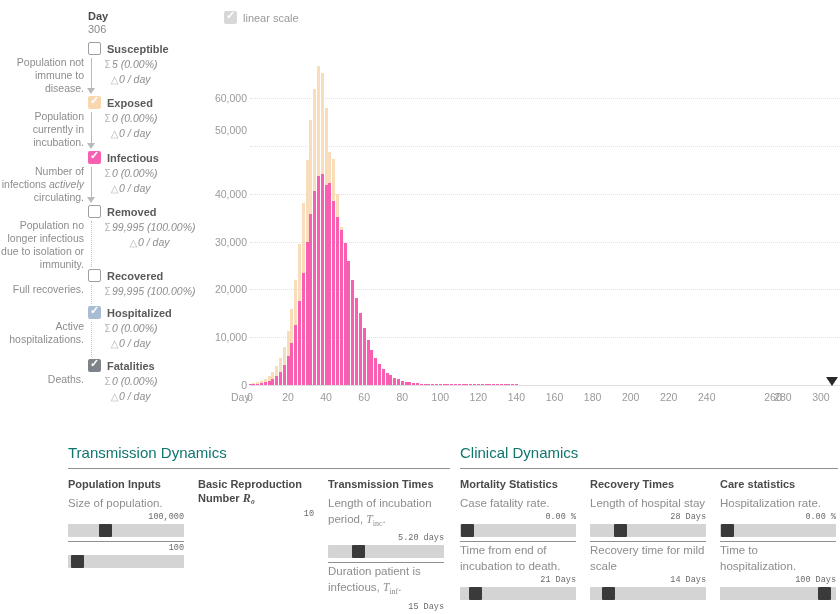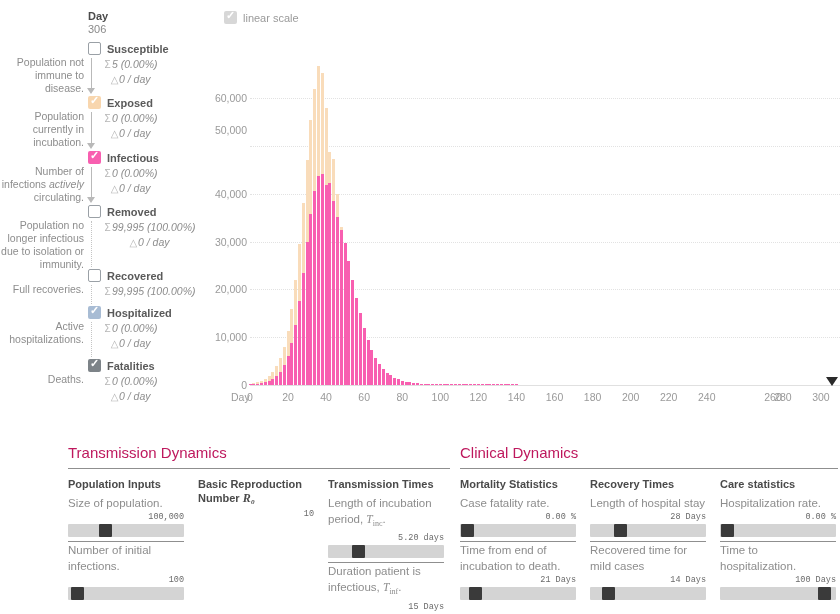--- a/index.html
+++ b/index.html
@@ -74,21 +74,21 @@
     border-left:6px solid transparent;border-right:6px solid transparent;
     border-top:9px solid #2a2a2a;
   }
   #peak-note{ position:absolute; left:23px; top:404px; font-size:11px; color:#b9b9b9; line-height:16px; width:120px;}
 
   
   #params{ position:absolute; left:0; top:440px; width:840px; height:174px;}
   .dyn{ position:absolute; top:0; }
   .dyn.left{ left:68px; width:382px;}
   .dyn.right{ left:460px; width:378px;}
-  .dyn h2{ margin:0; font-size:15px; font-weight:normal; color:#be185d; line-height:22px; padding-top:2px;}
+  .dyn h2{ margin:0; font-size:15px; font-weight:normal; color:#0f766e; line-height:22px; padding-top:2px;}
   .dyn hr{ border:none;border-top:1.5px solid #8f8f8f; margin:4px 0 0 0;}
   .cols{ display:flex; gap:14px; margin-top:8px;}
   .col{ width:116px; }
   .col-title{ font-size:11px; font-weight:bold; color:#4a4a4a; line-height:14px; margin-bottom:4px;}
   .col-title .r0{ font-family:"Liberation Serif", serif; font-style:italic; font-size:12px;}
   .pdesc{ font-size:11.5px; color:#8d8d8d; line-height:16px;}
   .pdesc .mathvar{ font-family:"Liberation Serif", serif; font-style:italic;}
   .pdesc .mathvar sub{ font-size:8px; font-style:normal;}
   .pval{ font-family:"Liberation Mono", monospace; font-size:8.5px; color:#6a6a6a; text-align:right; display:block; line-height:11px; margin-top:1px;}
   .slider{ position:relative; height:13px; background:#d4d4d4; border-radius:1px; margin-top:1px;}
@@ -381,21 +381,20 @@
     <hr>
     <div class="cols" id="transmission-cols">
         <div class="col">
           <div class="col-title">Population Inputs</div>
           <div class="pdesc">Size of population.</div>
           <span class="pval">100,000</span>
           <div class="slider">
             <div class="knob" style="left: calc(30% - 3.9px);"></div>
           </div>
           <hr class="sep">
-          <div class="pdesc">Number of initial infections.</div>
           <span class="pval">100</span>
           <div class="slider">
             <div class="knob" style="left: calc(3% - 0.39px);"></div>
           </div>
         </div>
         <div class="col">
           <div class="col-title">Basic Reproduction Number <span class="r0">R₀</span></div>
           <span class="pval">10</span>
         </div>
         <div class="col">
@@ -433,21 +432,21 @@
           </div>
         </div>
         <div class="col">
           <div class="col-title">Recovery Times</div>
           <div class="pdesc">Length of hospital stay</div>
           <span class="pval">28 Days</span>
           <div class="slider">
             <div class="knob" style="left: calc(23% - 2.99px);"></div>
           </div>
           <hr class="sep">
-          <div class="pdesc">Recovered time for mild cases</div>
+          <div class="pdesc">Recovery time for mild scale</div>
           <span class="pval">14 Days</span>
           <div class="slider">
             <div class="knob" style="left: calc(12% - 1.56px);"></div>
           </div>
         </div>
         <div class="col">
           <div class="col-title">Care statistics</div>
           <div class="pdesc">Hospitalization rate.</div>
           <span class="pval">0.00 %</span>
           <div class="slider">

